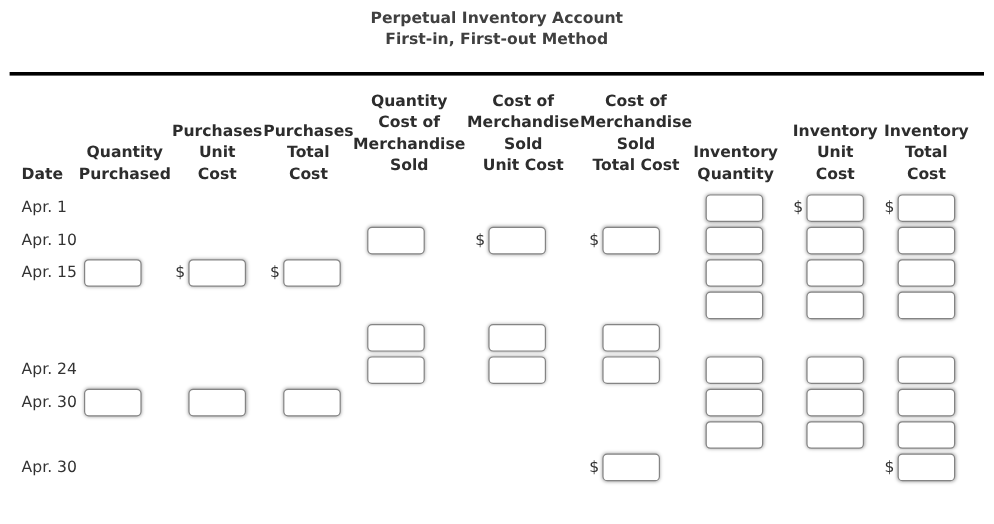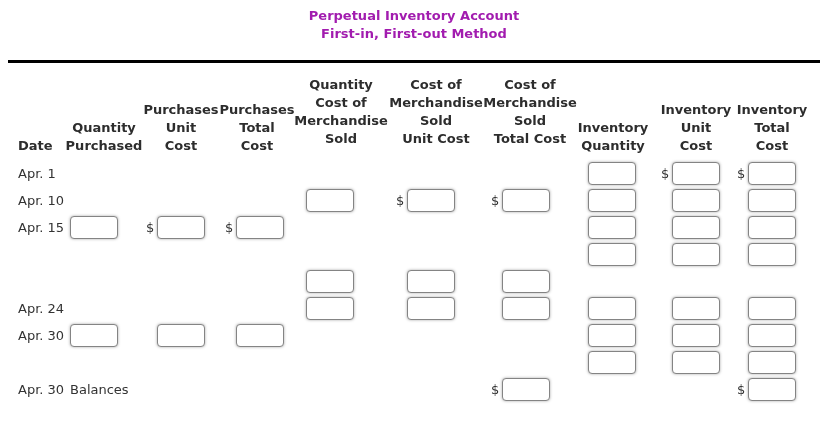--- a/index.html
+++ b/index.html
@@ -8,21 +8,21 @@
     width: 828px; height: 437px;
     background: #ffffff;
     font-family: "DejaVu Sans", "Liberation Sans", sans-serif;
     color: #2f2f2f;
     position: relative;
     overflow: hidden;
   }
   .titles {
     position: absolute; top: 7px; left: 0; width: 100%;
     text-align: center; font-weight: bold; font-size: 13px;
-    line-height: 17.5px; color: #a21caf;
+    line-height: 17.5px; color: #404040;
   }
   .divider {
     position: absolute; top: 60px; left: 8px; right: 8px;
     height: 3px; background: #000000;
   }
   .headers {
     position: absolute; top: 63px; left: 0; width: 828px; height: 94px;
   }
   .hdr {
     position: absolute; bottom: 2px; width: 110px;
@@ -172,17 +172,16 @@
       <div class="cell cell-8"><input type="text" style=""></div>
     </div>
     <div class="row">
       <span class="date"></span>
       <div class="cell cell-6"><input type="text" style=""></div>
       <div class="cell cell-7"><input type="text" style=""></div>
       <div class="cell cell-8"><input type="text" style=""></div>
     </div>
     <div class="row">
       <span class="date">Apr. 30</span>
-      <span class="note">Balances</span>
       <div class="cell cell-5"><span class="cur">$</span><input type="text" style=""></div>
       <div class="cell cell-8"><span class="cur">$</span><input type="text" style=""></div>
     </div>
   </div>
 
 </body></html>

